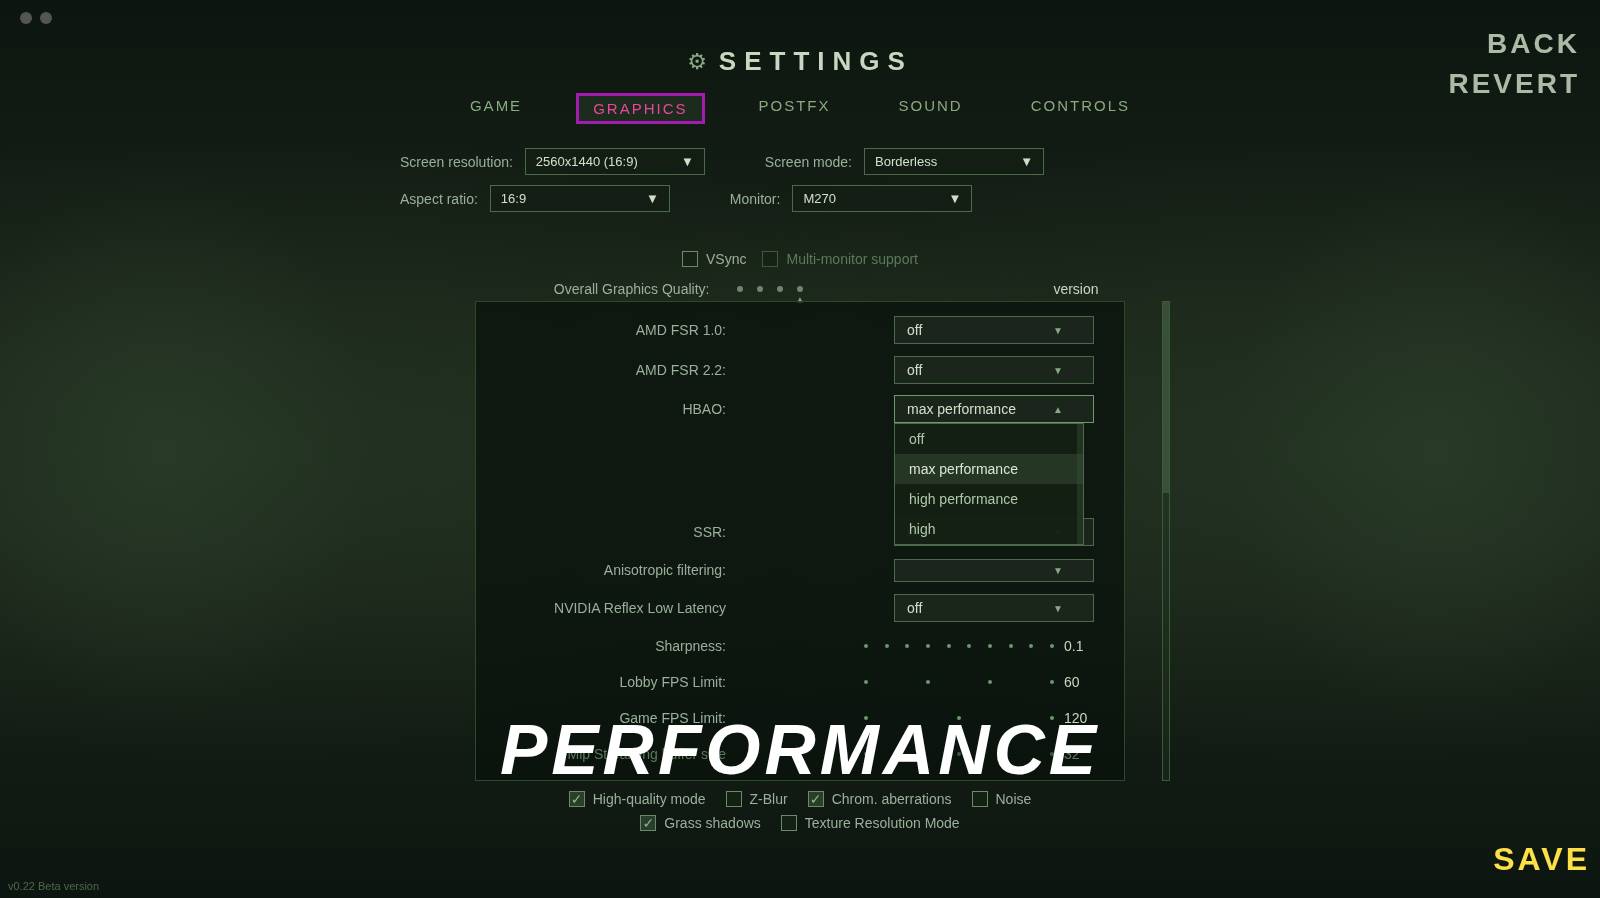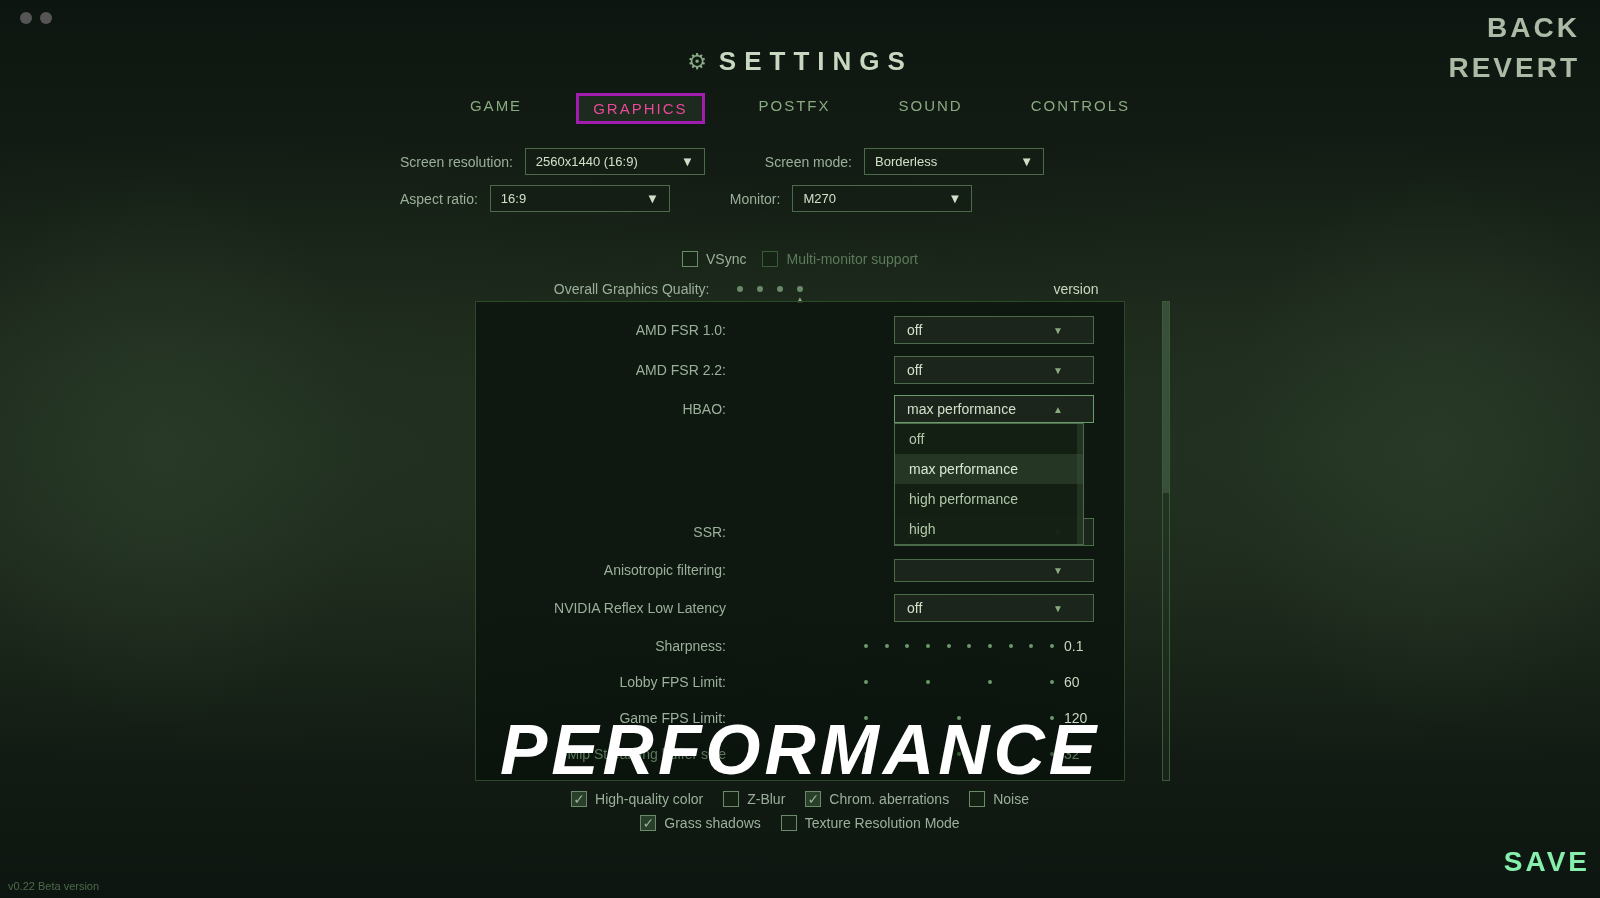--- a/index.html
+++ b/index.html
@@ -108,21 +108,21 @@
     .nav-tab.active {
       color: #ec4899;
       border: 3px solid #a21caf;
       background: rgba(80,110,80,0.2);
     }
 
     
     .right-actions {
       position: absolute;
       right: 0;
-      top: 0;
+      top: 16px;
       display: flex;
       flex-direction: column;
       align-items: flex-end;
       padding: 8px 0;
     }
 
     .right-action {
       font-size: 28px;
       font-weight: bold;
       color: #c8d8c0;
@@ -405,23 +405,23 @@
       left: 8px;
       font-size: 11px;
       color: #4a6a4a;
     }
 
     
     .save-button {
       position: absolute;
       bottom: 20px;
       right: 10px;
-      font-size: 28px;
+      font-size: 32px;
       font-weight: bold;
-      color: #86efac;
+      color: #fde047;
       letter-spacing: 3px;
       cursor: pointer;
     }
 
     .dim-text { color: #5a7a5a; }
   </style>
 </head>
 <body>
 
 <div class="bg-overlay"></div>
@@ -644,21 +644,21 @@
     </div>
 
     <div class="v-scrollbar">
       <div class="v-scrollbar-thumb"></div>
     </div>
   </div>
 
   <div class="bottom-checkboxes">
     <div class="checkbox-item">
       <div class="checkbox-box" style="background:rgba(80,120,80,0.4);">✓</div>
-      <span>High-quality color</span>
+      <span>High-quality mode</span>
     </div>
     <div class="checkbox-item">
       <div class="checkbox-box"></div>
       <span>Z-Blur</span>
     </div>
     <div class="checkbox-item">
       <div class="checkbox-box" style="background:rgba(80,120,80,0.4);">✓</div>
       <span>Chrom. aberrations</span>
     </div>
     <div class="checkbox-item">

